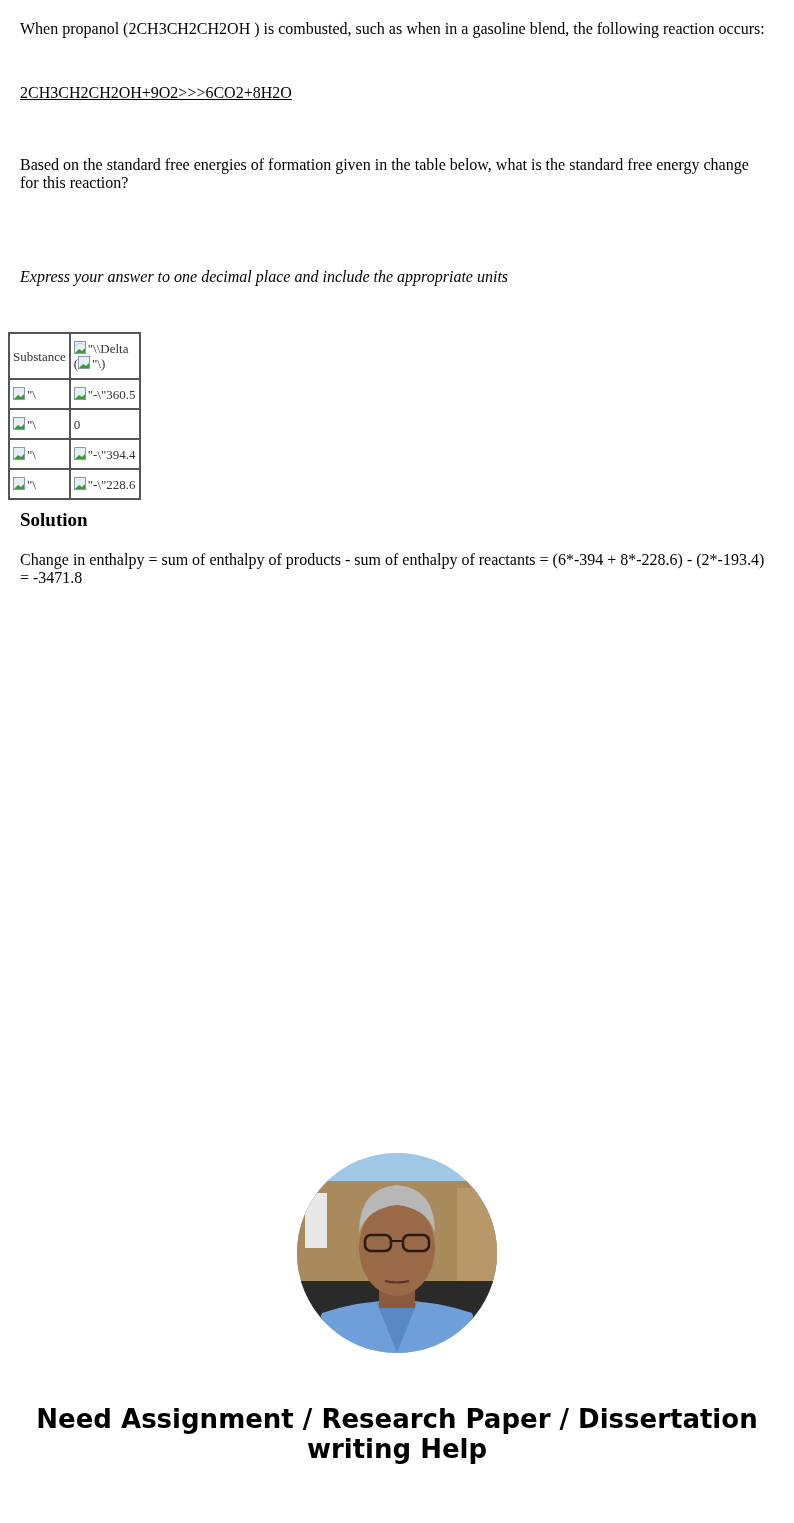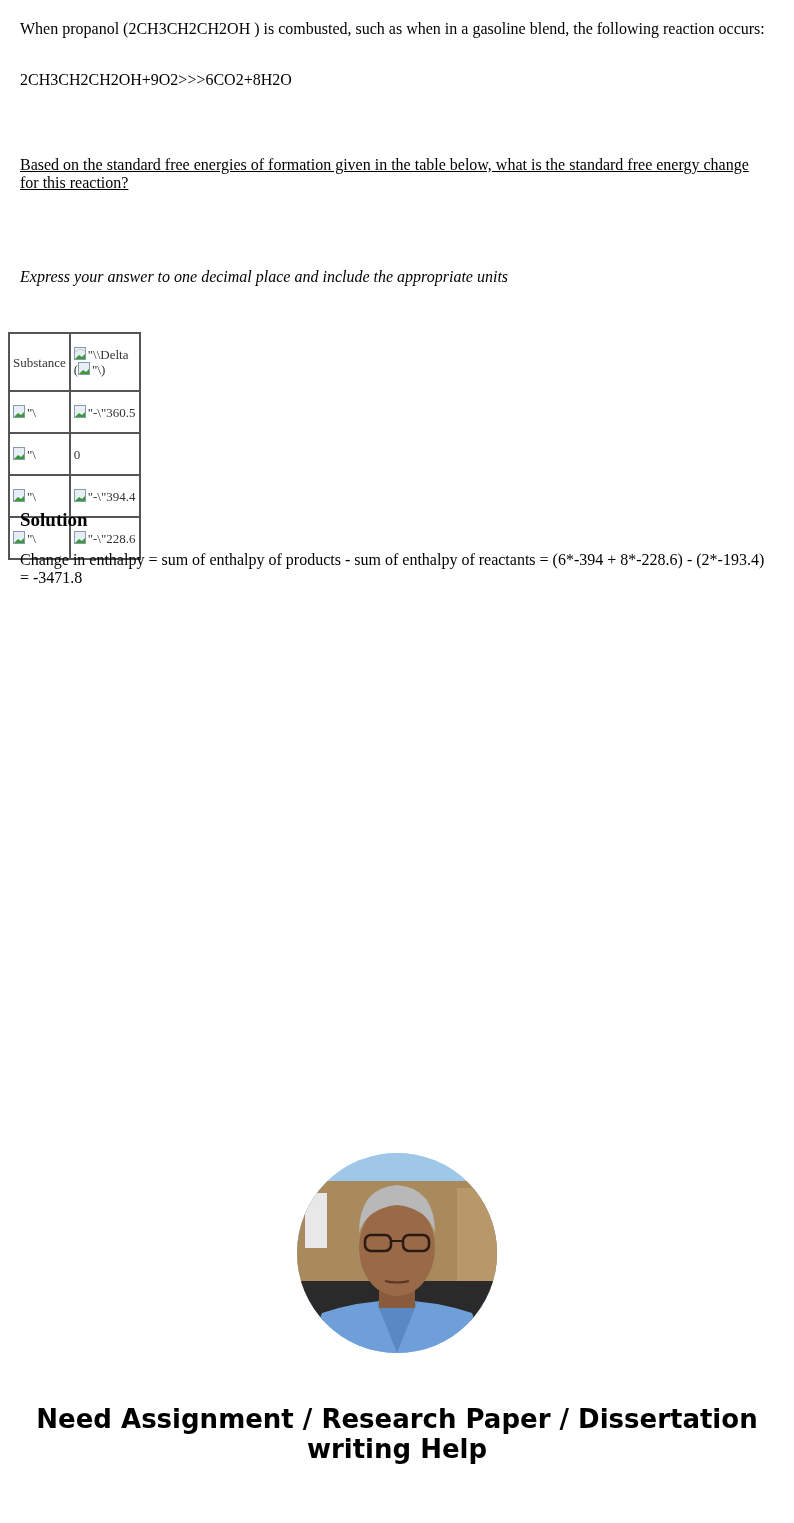--- a/index.html
+++ b/index.html
@@ -7,21 +7,21 @@
     width:794px; height:1523px; position:relative; overflow:hidden;
     font-family:"Liberation Serif", serif; font-size:16px; color:#000; line-height:18px;
   }
   .p { position:absolute; left:8px; right:16px; margin:12px; }
   table.sub {
     position:absolute; left:8px; top:332px;
     border-collapse:separate; border-spacing:0; border:1px solid #555;
     font-size:13px; line-height:15px;
   }
   table.sub td {
-    border:1px solid #555; padding:10px 3px; vertical-align:middle; color:#333;
+    border:1px solid #555; padding:4px 3px; vertical-align:middle; color:#333;
   }
   .broken {
     display:inline-block; width:14px; height:14px; vertical-align:-2px;
     position:relative;
   }
   .broken svg { width:14px; height:14px; display:block; }
   h3.sol {
     position:absolute; left:8px; top:499px; margin:12px;
     font-family:"Liberation Serif", serif; font-size:19px; font-weight:bold;
   }
@@ -33,22 +33,22 @@
   .promo {
     position:absolute; left:0; right:0; top:1404px; text-align:center;
     font-family:"DejaVu Sans", sans-serif; font-weight:bold; font-size:26px; line-height:30px;
     color:#000;
   }
 </style>
 </head>
 <body>
 
 <p class="p" style="top:8px;">When propanol (2CH3CH2CH2OH ) is combusted, such as when in a gasoline blend, the following reaction occurs:</p>
-<p class="p" style="top:59px;">2CH3CH2CH2OH+9O2&gt;&gt;&gt;6CO2+8H2O</p>
-<p class="p" style="top:144px;text-decoration:underline;">Based on the standard free energies of formation given in the table below, what is the standard free energy change for this reaction?</p>
+<p class="p" style="top:72px;text-decoration:underline;">2CH3CH2CH2OH+9O2&gt;&gt;&gt;6CO2+8H2O</p>
+<p class="p" style="top:144px;">Based on the standard free energies of formation given in the table below, what is the standard free energy change for this reaction?</p>
 <p class="p" style="top:256px;font-style:italic;">Express your answer to one decimal place and include the appropriate units</p>
 
 <table class="sub">
   <tbody>
       <tr>
     <td style="height:36px;">Substance</td>
     <td>
       <span class="broken"><svg viewBox="0 0 14 14">
               <rect x="0.5" y="0.5" width="11" height="12" fill="#e8eef5" stroke="#8a9aae"></rect>
               <path d="M1 12 L5 8 L8 10 L11 7 L11 12 Z" fill="#3a9a3a"></path>

